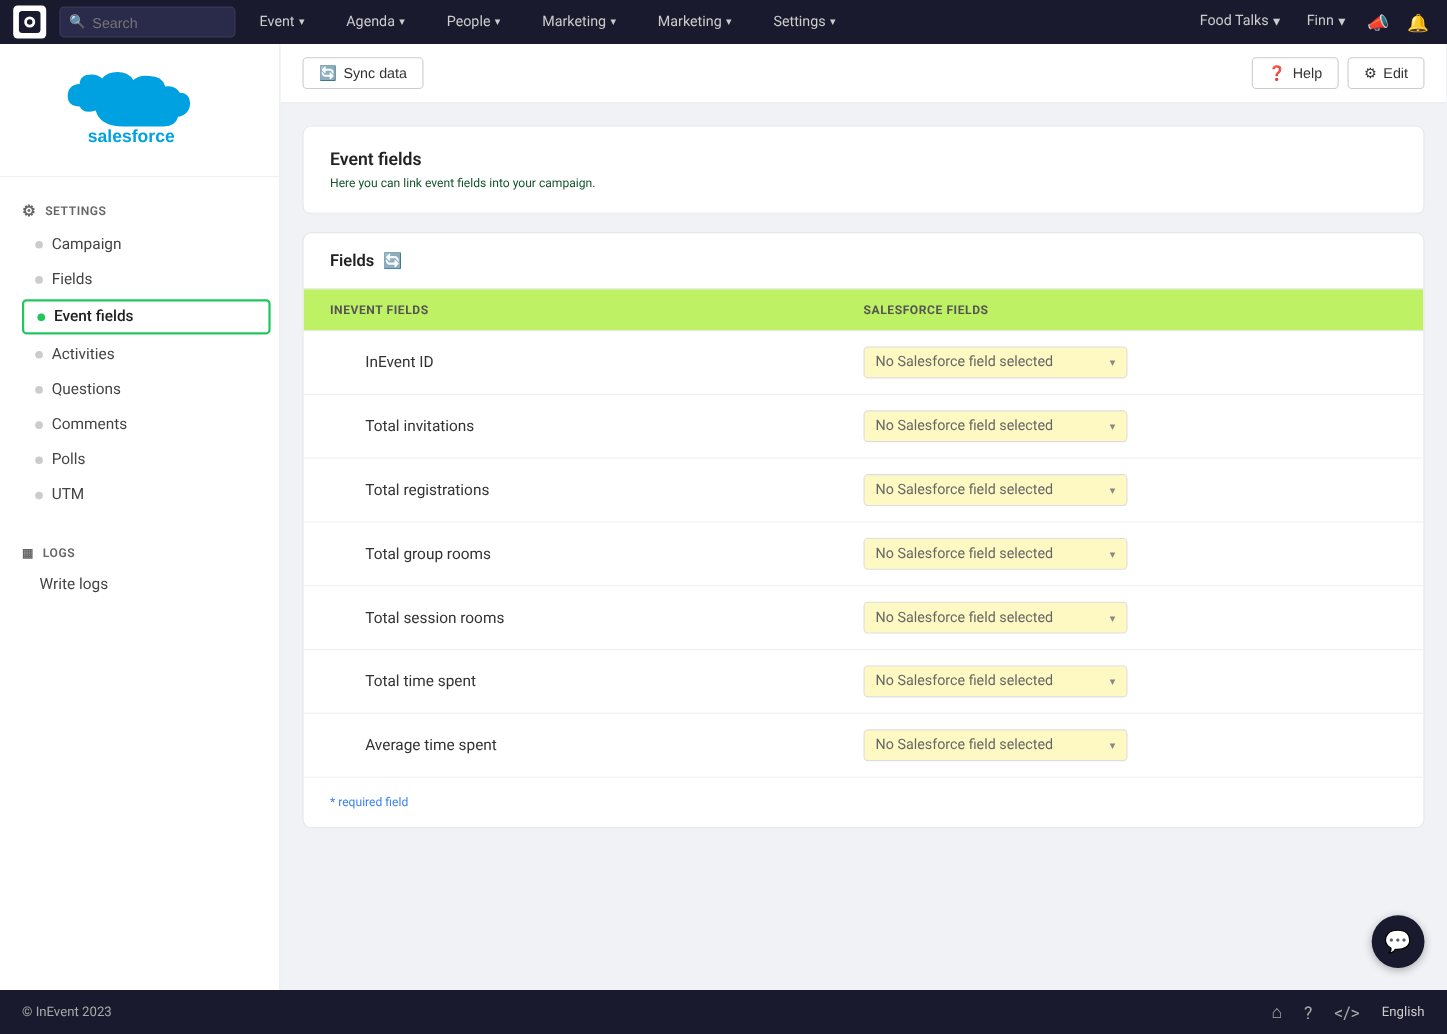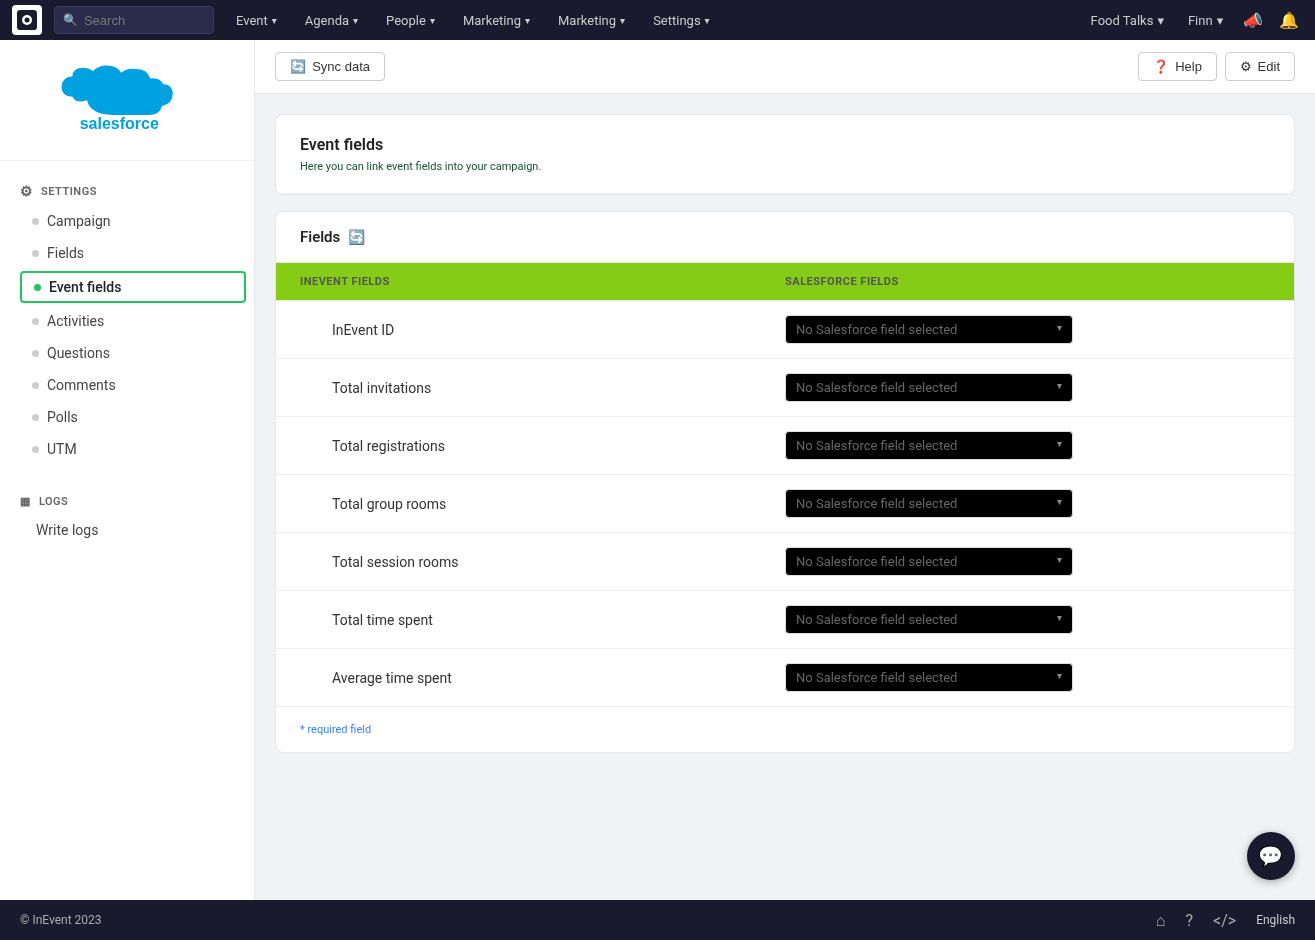--- a/index.html
+++ b/index.html
@@ -16,21 +16,21 @@
     }
     .top-nav .logo-icon svg { width: 20px; height: 20px; }
     .search-box {
       background: #2a2a4a; border: 1px solid #3a3a5a; border-radius: 4px;
       display: flex; align-items: center; padding: 0 8px; gap: 6px; width: 160px; height: 28px;
     }
     .search-box input {
       background: none; border: none; outline: none; color: #aaa; font-size: 13px; width: 100%;
     }
     .search-icon { color: #888; font-size: 12px; }
-    .nav-items { display: flex; align-items: center; gap: 8px; margin-left: 8px; }
+    .nav-items { display: flex; align-items: center; gap: 18px; margin-left: 8px; }
     .nav-item {
       color: #ccc; padding: 4px 10px; border-radius: 4px; cursor: pointer; font-size: 13px;
       display: flex; align-items: center; gap: 4px; white-space: nowrap;
     }
     .nav-item .chevron { font-size: 10px; }
     .nav-right { margin-left: auto; display: flex; align-items: center; gap: 8px; }
     .nav-right-item {
       color: #ccc; padding: 4px 8px; cursor: pointer; font-size: 13px;
       display: flex; gap: 4px;
     }
@@ -124,33 +124,33 @@
       padding: 16px 24px; display: flex; align-items: center; gap: 8px;
       border-bottom: 1px solid #e5e7eb;
     }
     .fields-title { font-size: 15px; font-weight: 600; color: #222; }
     .refresh-icon { cursor: pointer; color: #555; font-size: 14px; }
 
     
     .fields-table { width: 100%; }
     .fields-table-header {
       display: grid; grid-template-columns: 1fr 1fr;
-      padding: 12px 24px; background: #84cc16; border-bottom: 1px solid #e5e7eb;
+      padding: 12px 24px; background: #bef264; border-bottom: 1px solid #e5e7eb;
     }
     .col-header { font-size: 11px; font-weight: 700; color: #555; text-transform: uppercase; letter-spacing: 0.5px; }
     .field-row {
       display: grid; grid-template-columns: 1fr 1fr;
       padding: 14px 24px; border-bottom: 1px solid #f0f0f0; align-items: center;
     }
     .field-row:last-of-type { border-bottom: 1px solid #e5e7eb; }
     .field-name { font-size: 14px; color: #333; margin-left: 32px; }
     .field-select {
-      display: flex; justify-content: space-between;
+      display: flex; align-items: center; justify-content: space-between;
       border: 1px solid #ddd; border-radius: 4px; padding: 6px 10px;
-      background: #000000; cursor: pointer; width: 288px; font-size: 13px; color: #666;
+      background: #fef9c3; cursor: pointer; width: 240px; font-size: 13px; color: #666;
     }
     .field-select .chevron-down { font-size: 10px; color: #888; }
 
     
     .required-note { padding: 16px 24px; color: #3b82f6; font-size: 11px; }
 
     
     .bottom-bar {
       background: #1a1a2e; color: #aaa; padding: 10px 20px;
       display: flex; align-items: center; justify-content: space-between;

